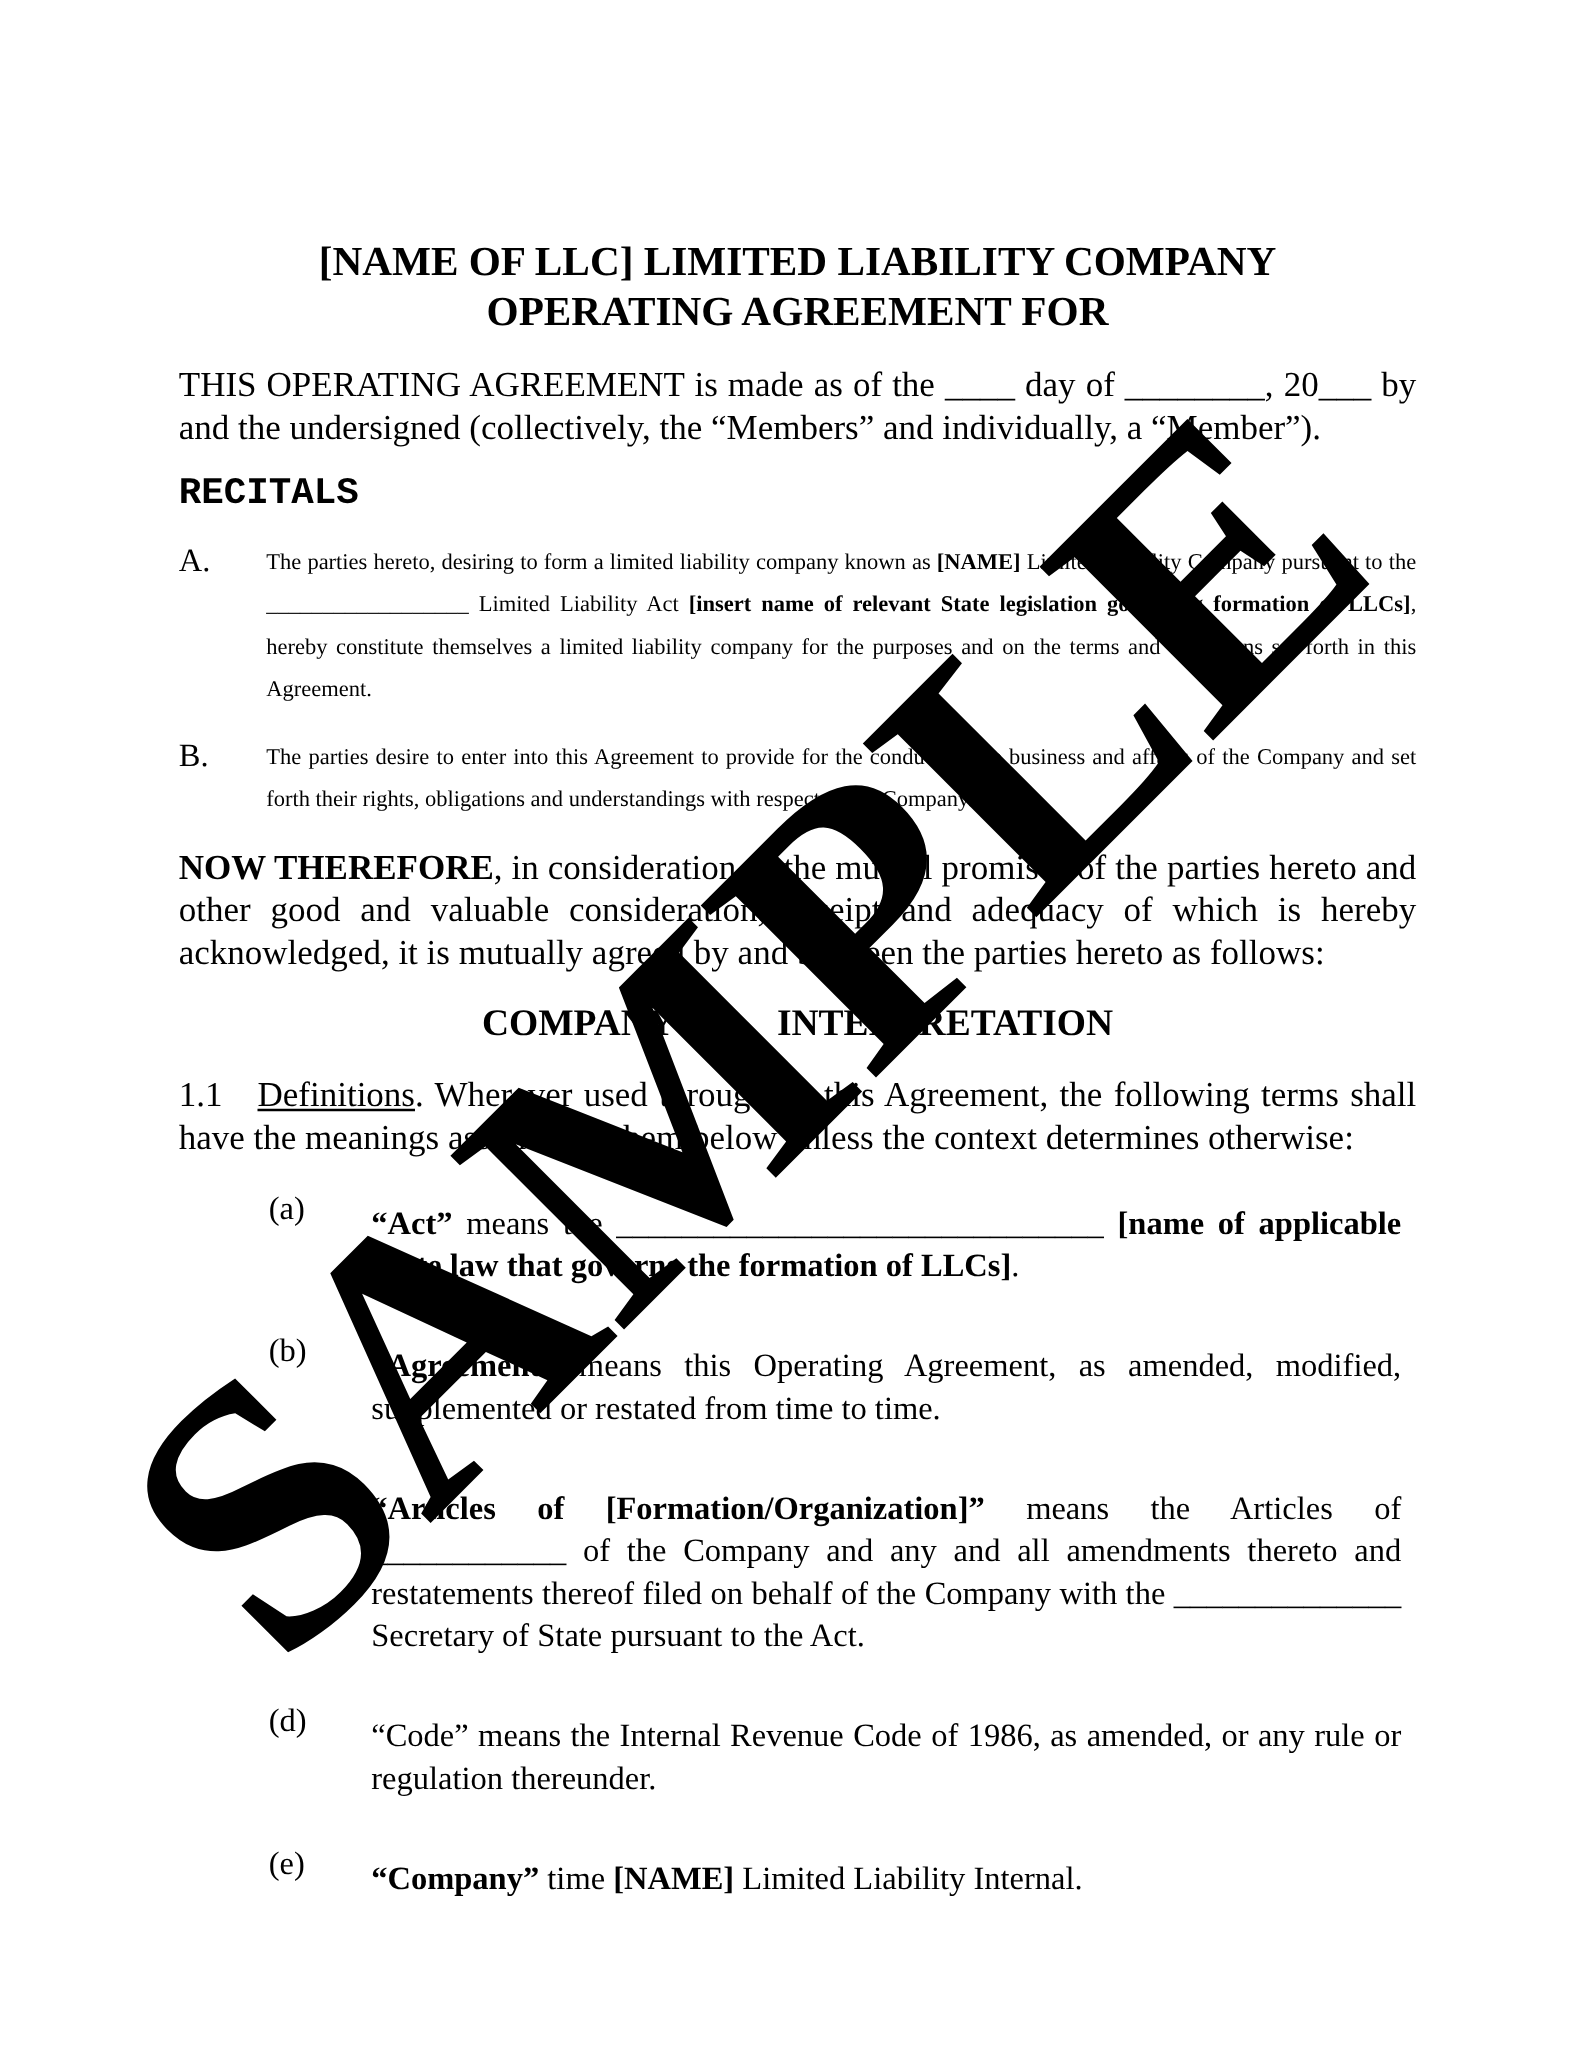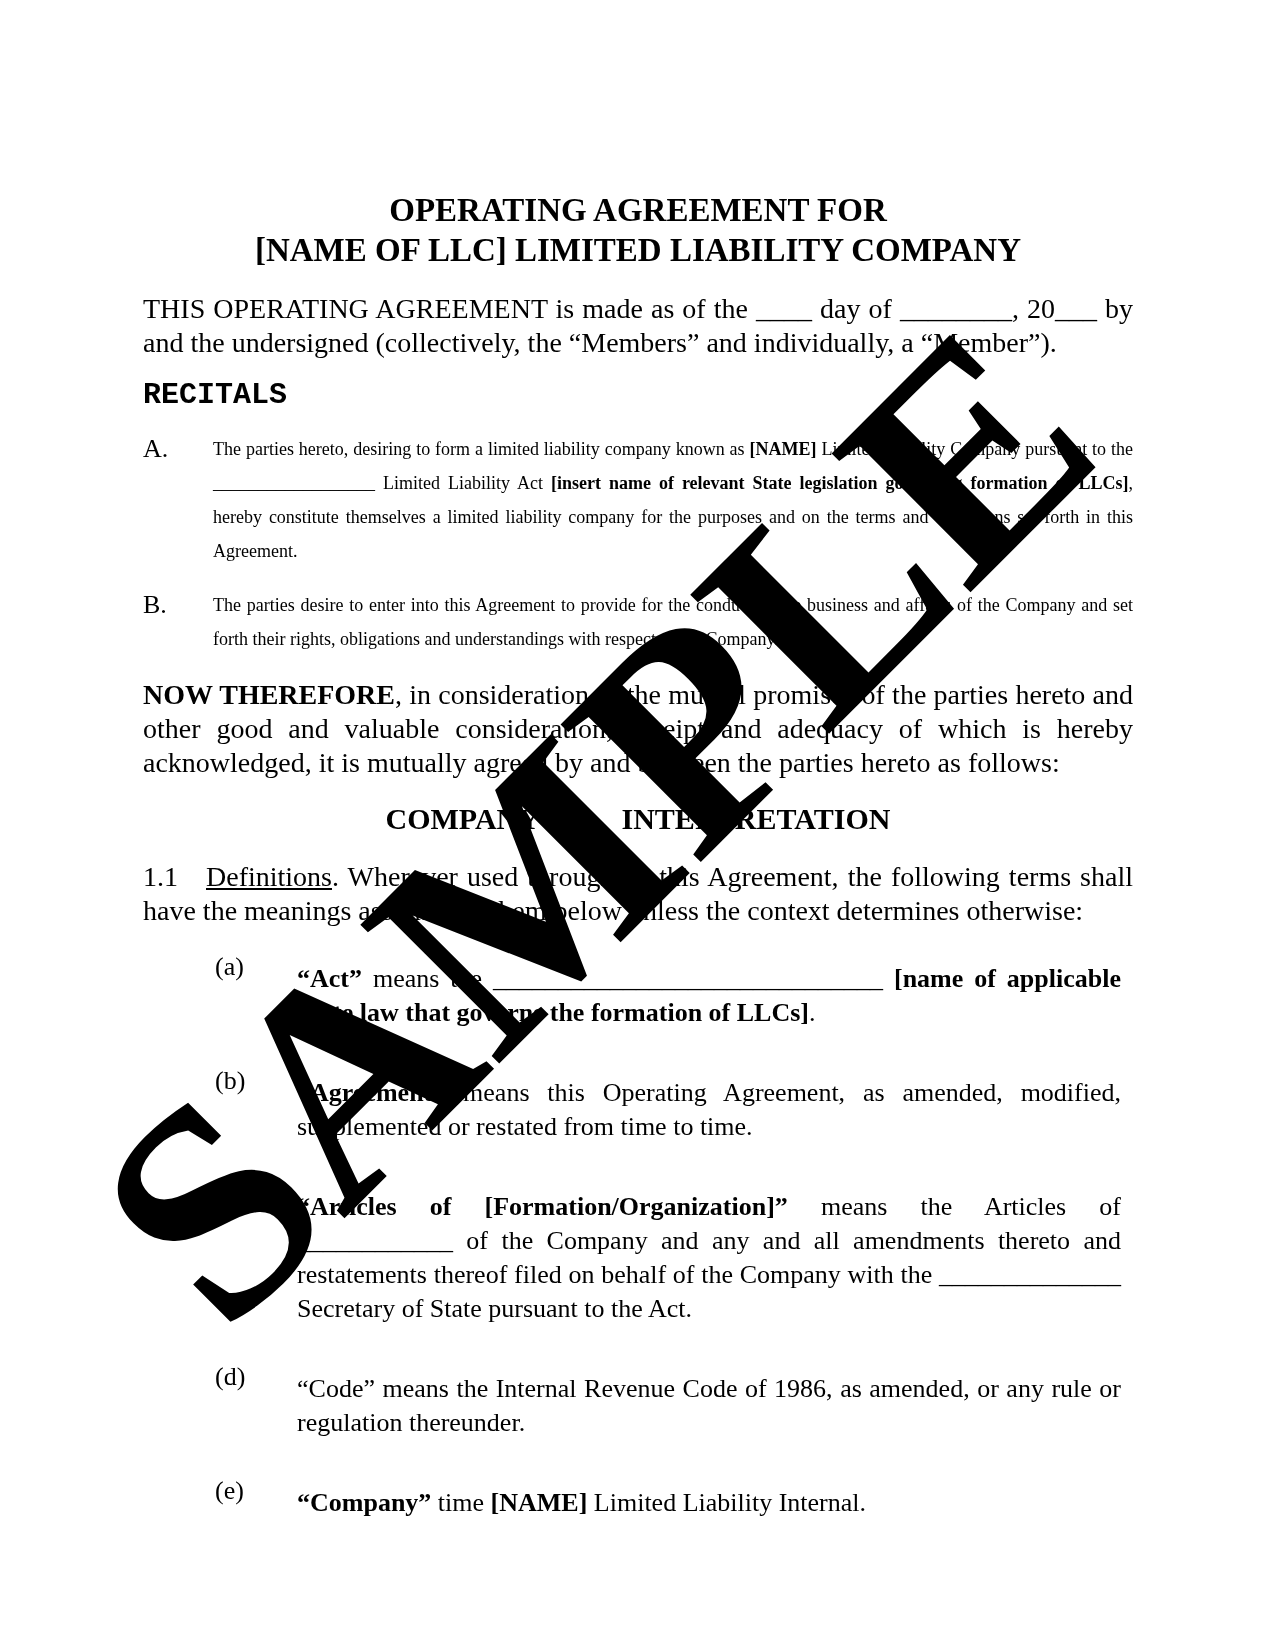--- a/index.html
+++ b/index.html
@@ -100,22 +100,22 @@
 </head>
 <body>
 
 <div class="page">
 
   <div class="watermark" style="color: rgb(0, 0, 0);">SAMPLE</div>
 
   <div class="content">
 
     <h1 class="doc-title">
+      <span class="title-line">[NAME OF LLC] LIMITED LIABILITY COMPANY</span>
       <span class="title-line">OPERATING AGREEMENT FOR</span>
-      <span class="title-line">[NAME OF LLC] LIMITED LIABILITY COMPANY</span>
     </h1>
 
     <p class="para"><span>THIS OPERATING AGREEMENT is made as of the ____ day of ________, 20___ by and the undersigned (collectively, the “Members” and individually, a “Member”).</span></p>
 
     <h2 class="recitals-heading">RECITALS</h2>
 
     <div class="hang">
       <span class="hang-label">A.</span>
       <p class="hang-text"><span>The parties hereto, desiring to form a limited liability company known as </span><span class="b">[NAME]</span><span> Limited Liability Company pursuant to the __________________ Limited Liability Act </span><span class="b">[insert name of relevant State legislation governing formation of LLCs]</span><span>, hereby constitute themselves a limited liability company for the purposes and on the terms and conditions set forth in this Agreement.</span></p>
     </div>

